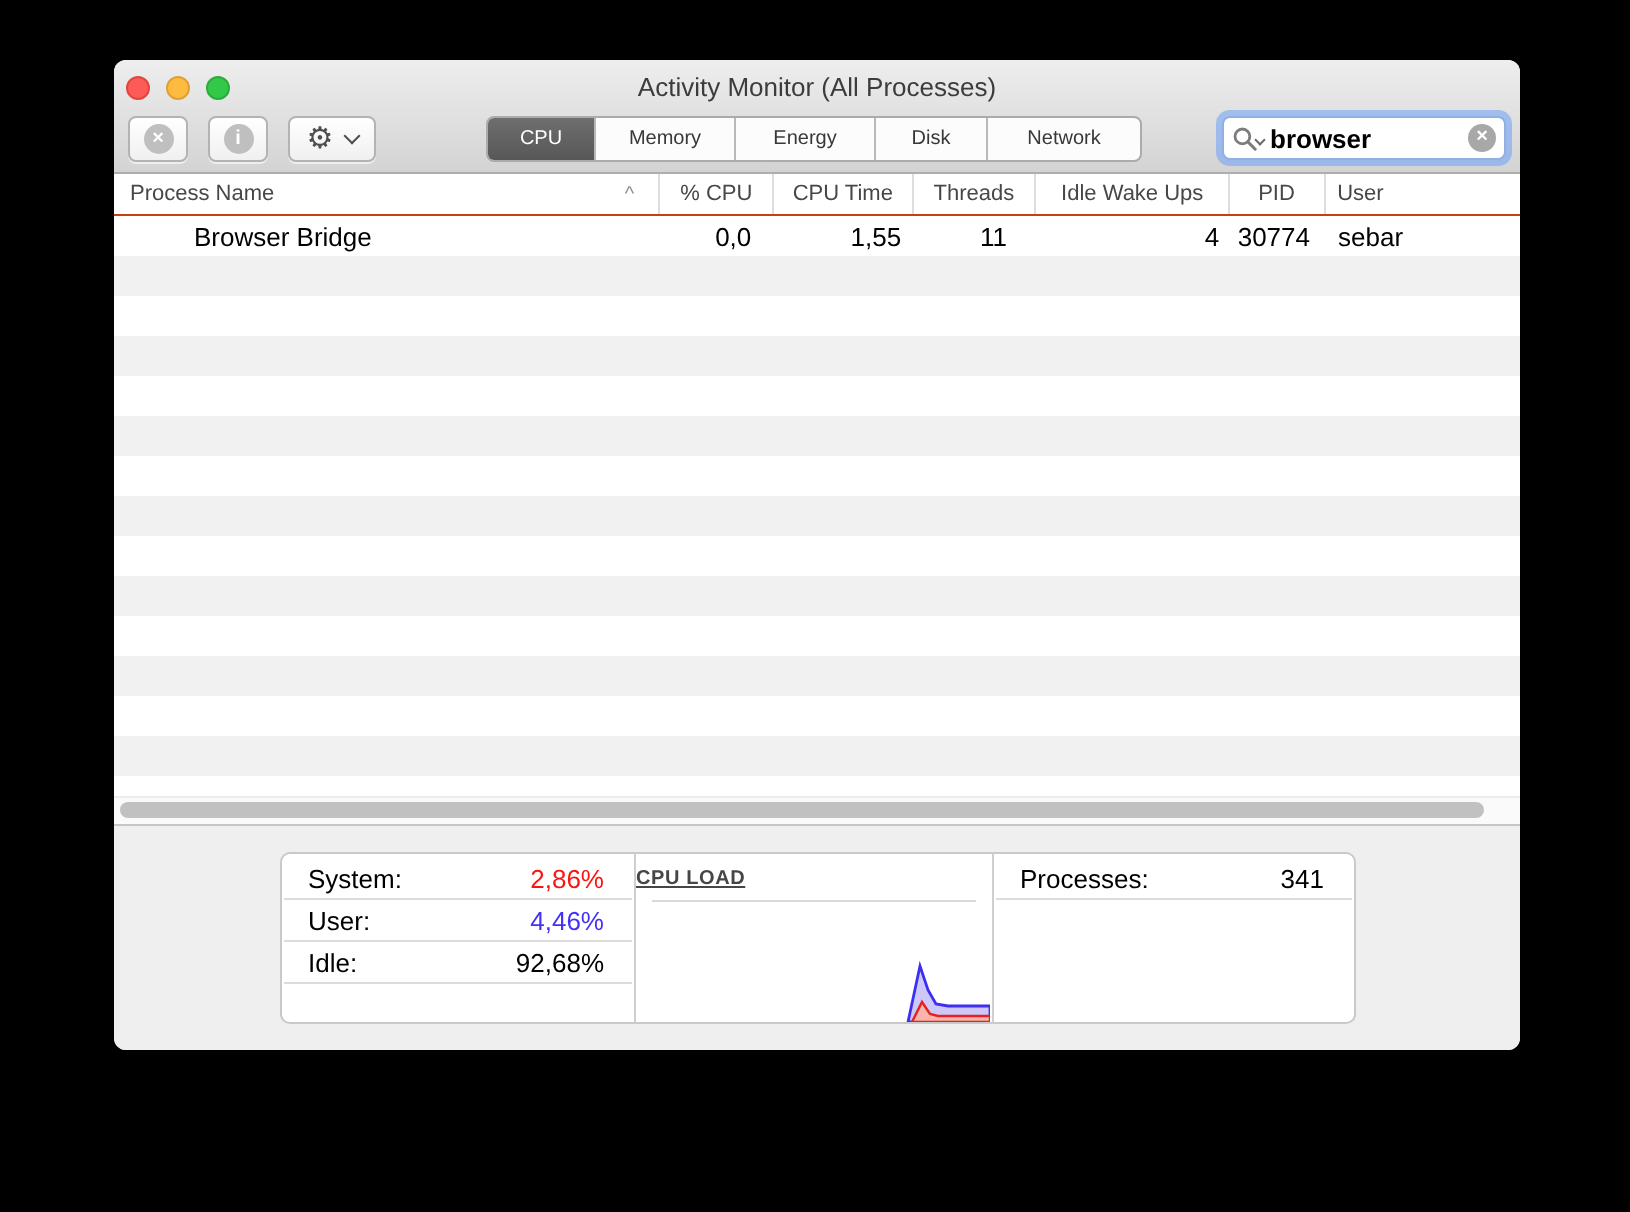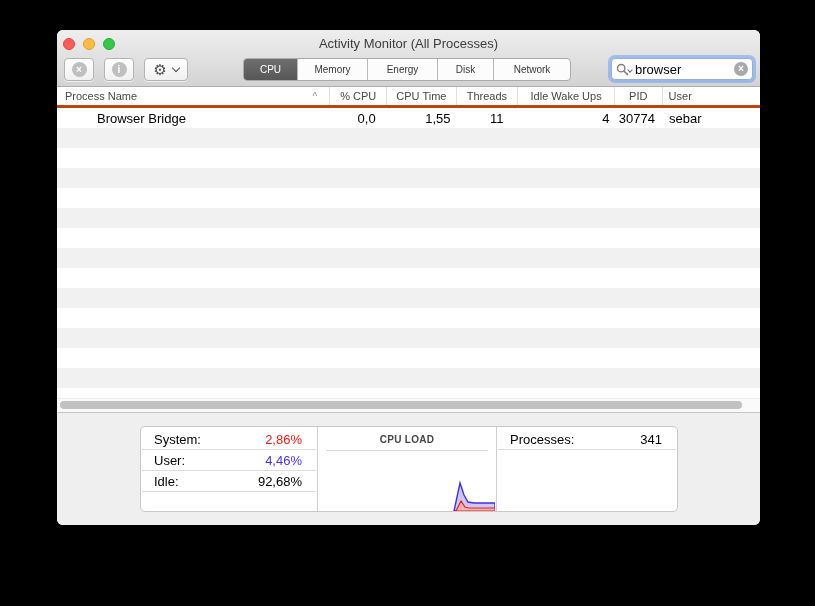--- a/index.html
+++ b/index.html
@@ -41,26 +41,26 @@
   .seg:nth-child(1){ width:54px; } .seg:nth-child(2){ width:70px; } .seg:nth-child(3){ width:70px; }
   .seg:nth-child(4){ width:56px; } .seg:nth-child(5){ width:76px; }
 
   .search { position:absolute; left:554px; top:1px; width:142px; height:22px; background:#fff;
     border:1px solid #8fb0e0; border-radius:4px; box-shadow:0 0 0 3px rgba(108,160,250,.55);
     display:flex; align-items:center; padding:0 4px; }
   .search .mag { display:flex; align-items:center; }
   .schev { width:4px; height:4px; border-left:1.2px solid #6b6b6b; border-bottom:1.2px solid #6b6b6b;
     transform:rotate(-45deg); margin:1px 1px 0 -1px; }
   .search input { border:none; outline:none; flex:1; min-width:0; font-size:13px; color:#000;
-    font-family:"Liberation Sans", sans-serif; padding:0 2px; background:transparent; }
+    font-family:"Liberation Sans", sans-serif; padding:0 2px; background:transparent;font-weight:bold; }
   .clear { width:14px; height:14px; border-radius:50%; background:#a8a8a8; color:#fff; font-size:10px;
     font-weight:bold; display:flex; align-items:center; justify-content:center; line-height:1; flex:none; }
 
   
-  .theader { height:21px; background:#fff; border-bottom:3px solid #c2410c; display:flex; font-size:11px; color:#474747; }
+  .theader { height:21px; background:#fff; border-bottom:1px solid #c2410c; display:flex; font-size:11px; color:#474747; }
   .hcol { height:100%; display:flex; align-items:center; justify-content:center; border-right:1px solid #dedede; padding:0 6px; }
   .hcol:last-child { border-right:none; }
   .c0 { width:290px; } .c1 { width:60px; } .c2 { width:73px; } .c3 { width:65px; }
   .c4 { width:102px; } .c5 { width:50px; } .c6 { width:103px; }
   .hcol.c0 { justify-content:flex-start; padding-left:8px; }
   .hcol.c6 { justify-content:flex-start; }
   .caret { margin-left:auto; color:#8f8f8f; font-size:10px; padding-right:6px; }
 
   .tbody { height:290px;
     background:repeating-linear-gradient(to bottom,#ffffff 0px,#ffffff 20px,#f1f1f1 20px,#f1f1f1 40px); }
@@ -77,21 +77,21 @@
   
   .footer { height:113px; background:#efefef; border-top:1px solid #c6c6c6; position:relative; }
   .statbox { position:absolute; left:83px; top:13px; width:538px; height:86px; background:#fff;
     border:1px solid #c9c9c9; border-radius:5px; display:flex; overflow:hidden; }
   .sec { height:100%; }
   .sec-cpu { width:177px; border-right:1px solid #cfcfcf; padding-top:2px; }
   .sec-graph { width:179px; border-right:1px solid #cfcfcf; position:relative; }
   .sec-counts { flex:1; padding-top:2px; }
   .srow { display:flex; justify-content:space-between; align-items:center; height:21px;
     border-bottom:1px solid #dcdcdc; font-size:13px; color:#000; padding:0 14px 0 12px; margin:0 1px; }
-  .gtitle { font-size:10px; font-weight:bold; color:#464646; text-align:center; padding-top:7px; letter-spacing:.3px; }
+  .gtitle { font-size:10px; font-weight:bold; color:#464646; padding-top:7px; letter-spacing:.3px;text-decoration:underline; }
   .gline { height:1px; background:#d9d9d9; margin:5px 8px 0; }
   .graph-svg { position:absolute; bottom:0; left:0; }
 </style>
 </head>
 <body>
 
 <div class="window">
   <div class="chrome">
     <div class="titlebar">
       <div class="lights">

